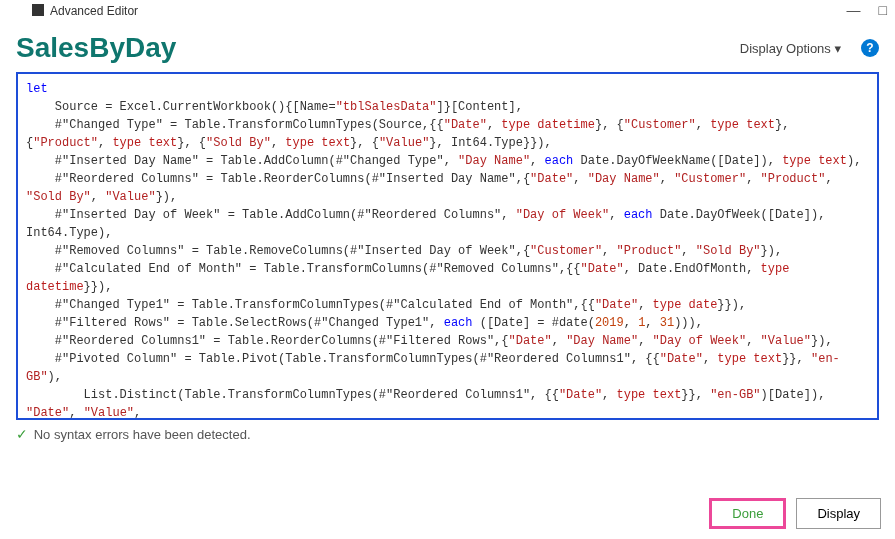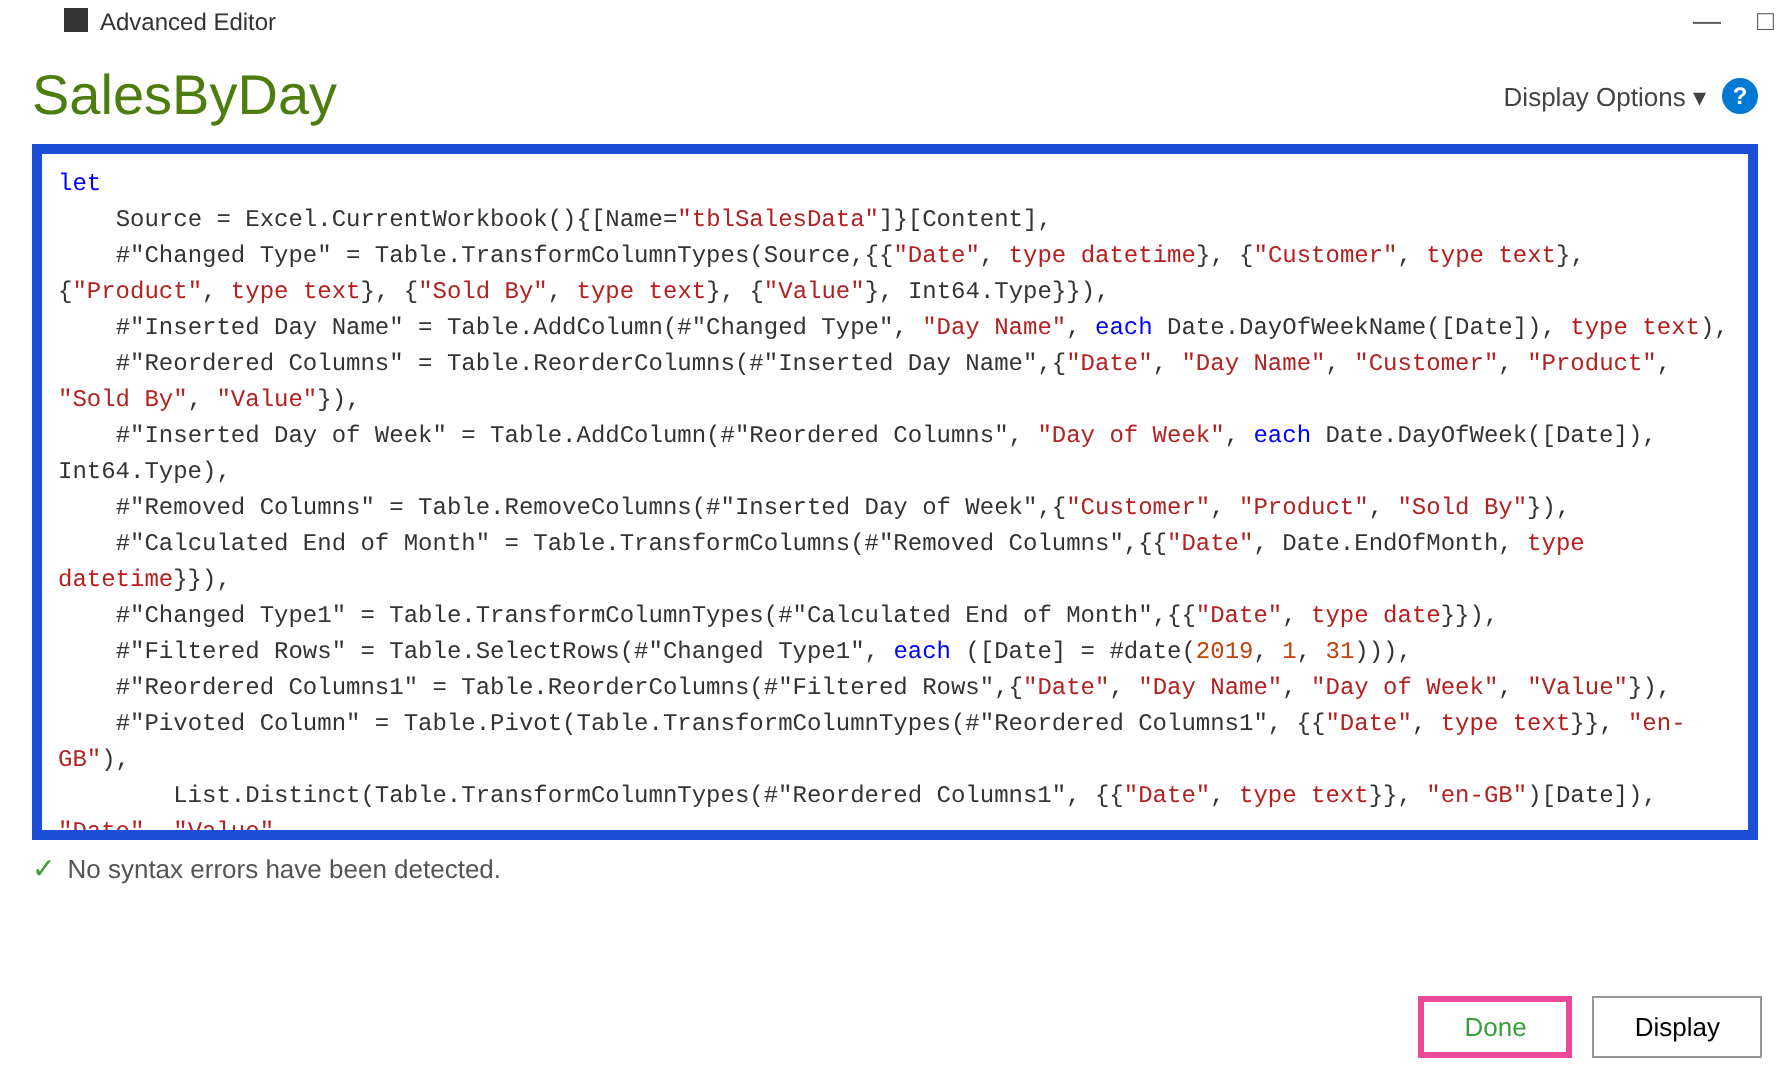--- a/index.html
+++ b/index.html
@@ -3,25 +3,25 @@
   <meta charset="utf-8">
   <style>
     * { box-sizing: border-box; margin: 0; padding: 0; }
     body { font-family: "Segoe UI", Arial, sans-serif; font-size: 13px; background: #fff; color: #333; width: 895px; height: 539px; overflow: hidden; position: relative; }
     .titlebar { display: flex; align-items: flex-start; padding: 4px 8px; height: 24px; margin-left: 24px; }
     .titlebar .icon { width: 12px; height: 12px; background: #333; margin-right: 6px; }
     .titlebar-text { font-size: 12px; color: #333; }
     .window-controls { position: absolute; top: 2px; right: 8px; display: flex; gap: 18px; }
     .window-controls span { font-size: 14px; color: #555; cursor: pointer; }
     .header { display: flex; justify-content: space-between; align-items: center; padding: 8px 16px 4px 16px; }
-    .query-name { font-size: 28px; font-weight: 400; color: #4d7c0f; }
-    .header-right { display: flex; align-items: center; gap: 8px; }
+    .query-name { font-size: 28px; font-weight: 700; color: #0f766e; }
+    .header-right { display: flex; align-items: center; gap: 20px; }
     .display-options { font-size: 13px; color: #444; cursor: pointer; }
     .help-icon { width: 18px; height: 18px; border-radius: 50%; background: #0078d4; color: #fff; display: inline-flex; align-items: center; justify-content: center; font-size: 12px; font-weight: bold; }
-    .code-area { margin: 4px 16px 0 16px; border: 5px solid #1d4ed8; background: #fff; padding: 6px 8px; font-family: Consolas, "Courier New", monospace; font-size: 12px; line-height: 1.5; height: 348px; overflow: auto; white-space: pre-wrap; word-break: break-word; color: #333; }
+    .code-area { margin: 4px 16px 0 16px; border: 2px solid #1d4ed8; background: #fff; padding: 6px 8px; font-family: Consolas, "Courier New", monospace; font-size: 12px; line-height: 1.5; height: 348px; overflow: auto; white-space: pre-wrap; word-break: break-word; color: #333; }
     .kw-blue { color: #0000ff; }
     .kw-teal { color: #b91c1c; }
     .kw-red { color: #b22222; }
     .tok { white-space: pre-wrap; }
     .num { color: #c2410c; }
     .status { padding: 6px 16px; display: flex; align-items: center; gap: 6px; color: #555; font-size: 13px; }
     .check { color: #3a9e3a; font-size: 14px; }
     .footer { position: absolute; bottom: 10px; right: 14px; display: flex; gap: 10px; }
     .btn { padding: 5px 20px; font-size: 13px; background: #fff; border: 1px solid #999; cursor: pointer; }
     .btn-primary { border: 3px solid #ec4899; color: #3a9e3a; }

